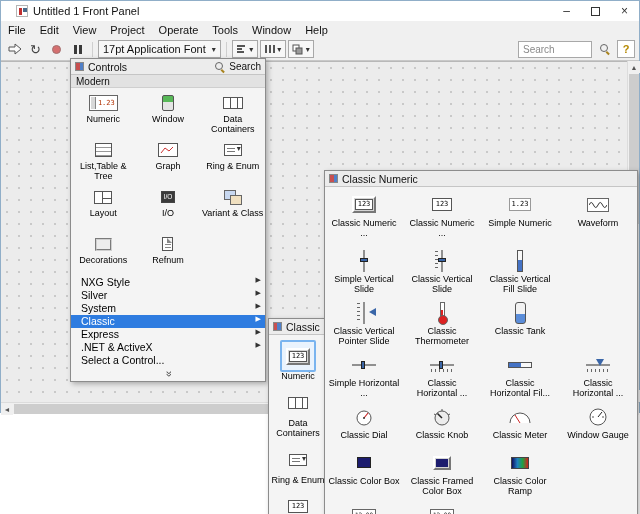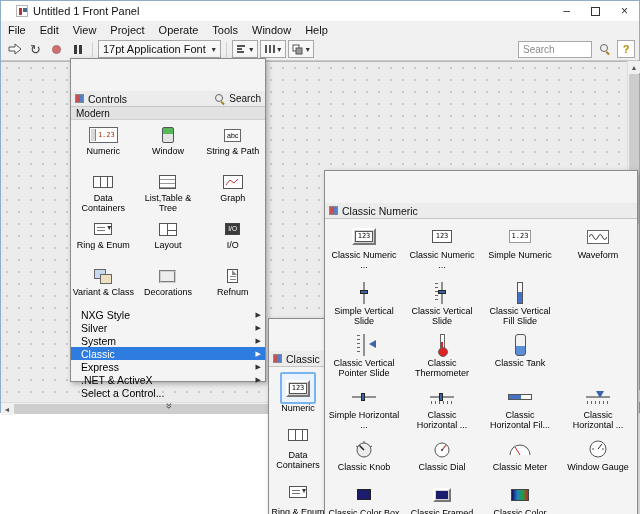--- a/index.html
+++ b/index.html
@@ -63,35 +63,35 @@
   .v-thumb { position:absolute; left:1px; top:13px; width:10px; height:150px; background:#cdcdcd; }
   .hscroll { position:absolute; left:0; top:401px; width:638px; height:12px; background:#f0f0f0;
              border-top:1px solid #dcdcdc; }
   .h-thumb { position:absolute; left:13px; top:1px; width:430px; height:10px; background:#cdcdcd; }
   .scroll-corner { position:absolute; right:0; top:0; width:12px; height:12px; background:#f0f0f0; }
 
   
   .palette { position:absolute; background:#f4f4f4; border:1px solid #8c8c8c;
              box-shadow:2px 2px 5px rgba(0,0,0,.28); font-size:10px; }
   .pal-title { height:16px; background:#ececec; border-bottom:1px solid #c5c5c5; display:flex;
-               align-items:center; padding:0 4px; font-size:10.5px; color:#111;margin-top:32px; }
+               align-items:center; padding:0 4px; font-size:10.5px; color:#111; }
   .pal-title-icon { width:9px; height:9px; border:1px solid #888; margin-right:4px; flex:0 0 auto;
                     background:linear-gradient(90deg,#c85050 50%,#5080c8 50%); }
   .pal-search { display:flex; align-items:center; gap:3px; margin-left:auto; background:none;
                 border:none; font-size:10px; color:#111; font-family:"Liberation Sans",sans-serif; }
 
   #controls-palette { left:70px; top:58px; width:196px; height:324px; z-index:10; }
   .pal-section { height:13px; background:#e2e2e2; border-bottom:1px solid #cfcfcf; display:flex;
                  align-items:flex-end; padding:0 5px; font-size:10px; color:#111; }
   .ctl-grid { display:grid; grid-template-columns:repeat(3,1fr); }
   .gitem { height:47px; display:flex; flex-direction:column; align-items:center; padding-top:3px; }
   .gicon { height:24px; display:flex; align-items:center; justify-content:center; }
   .glabel { font-size:9px; line-height:1.1; text-align:center; color:#000; max-width:62px; }
   .ctl-rows { }
-  .lrow { height:13px; display:flex; align-items:center; padding:0 4px 0 10px; font-size:10.5px; color:#000; }
+  .lrow { height:13px; display:flex; align-items:flex-start; padding:0 4px 0 10px; font-size:10.5px; color:#000; }
   .lrow .arr { margin-left:auto; font-size:7px; color:#333; }
   .lrow.sel { background:#2e7ce0; color:#fff; }
   .lrow.sel .arr { color:#fff; }
   .pal-chevron { height:14px; display:flex; align-items:center; justify-content:center; }
   .chev { display:inline-block; transform:rotate(-90deg); font-size:11px; color:#444; }
 
   #classic-palette { left:268px; top:318px; width:60px; height:220px; z-index:11; }
   .citem { display:flex; flex-direction:column; align-items:center; padding-top:5px; }
   .cicon { width:36px; height:32px; display:flex; align-items:center; justify-content:center;
            border:2px solid transparent; border-radius:2px; }
@@ -299,28 +299,20 @@
       <span class="glabel">Numeric</span>
     </div>
     <div class="gitem">
       <span class="gicon">
           <span class="m-bool"></span>
         </span>
       <span class="glabel">Window</span>
     </div>
     <div class="gitem">
       <span class="gicon">
-          <span class="m-str">
-            <i>abc</i>
-          </span>
-        </span>
-      <span class="glabel">String &amp; Path</span>
-    </div>
-    <div class="gitem">
-      <span class="gicon">
           <span class="m-arr"></span>
         </span>
       <span class="glabel">Data Containers</span>
     </div>
     <div class="gitem">
       <span class="gicon">
           <span class="m-tbl"></span>
         </span>
       <span class="glabel">List,Table &amp; Tree</span>
     </div>
@@ -569,44 +561,44 @@
           <span class="i-hs ptr scale">
             <span class="trk"></span>
             <span class="th"></span>
           </span>
         </span>
       <span class="plabel">Classic Horizontal ...</span>
     </div>
   </div>
 
   <div class="cn-row" style="height:46px;">
+    <div class="pitem">
+      <span class="ic-wrap">
+          <svg width="20" height="18">
+            <circle cx="10" cy="10" r="7" fill="#fff" stroke="#555"></circle>
+            <line x1="10" y1="10" x2="14" y2="5" stroke="#c22" stroke-width="1.2"></line>
+            <circle cx="10" cy="10" r="1" fill="#333"></circle>
+          </svg>
+        </span>
+      <span class="plabel">Classic Dial</span>
+    </div>
     <div class="pitem">
       <span class="ic-wrap">
           <svg width="20" height="18">
             <circle cx="10" cy="10" r="7" fill="#ececec" stroke="#555"></circle>
             <line x1="10" y1="10" x2="5.5" y2="5.5" stroke="#222" stroke-width="1.5"></line>
             <line x1="2" y1="6" x2="4" y2="7" stroke="#555"></line>
             <line x1="18" y1="6" x2="16" y2="7" stroke="#555"></line>
             <line x1="10" y1="1" x2="10" y2="3" stroke="#555"></line>
           </svg>
         </span>
       <span class="plabel">Classic Knob</span>
     </div>
     <div class="pitem">
       <span class="ic-wrap">
-          <svg width="20" height="18">
-            <circle cx="10" cy="10" r="7" fill="#fff" stroke="#555"></circle>
-            <line x1="10" y1="10" x2="14" y2="5" stroke="#c22" stroke-width="1.2"></line>
-            <circle cx="10" cy="10" r="1" fill="#333"></circle>
-          </svg>
-        </span>
-      <span class="plabel">Classic Dial</span>
-    </div>
-    <div class="pitem">
-      <span class="ic-wrap">
           <svg width="24" height="14" viewBox="0 0 24 14">
             <path d="M2 13 A10 10 0 0 1 22 13" fill="#fff" stroke="#555"></path>
             <line x1="12" y1="13" x2="7" y2="5" stroke="#c22"></line>
           </svg>
         </span>
       <span class="plabel">Classic Meter</span>
     </div>
     <div class="pitem">
       <span class="ic-wrap">
           <svg width="20" height="18">

